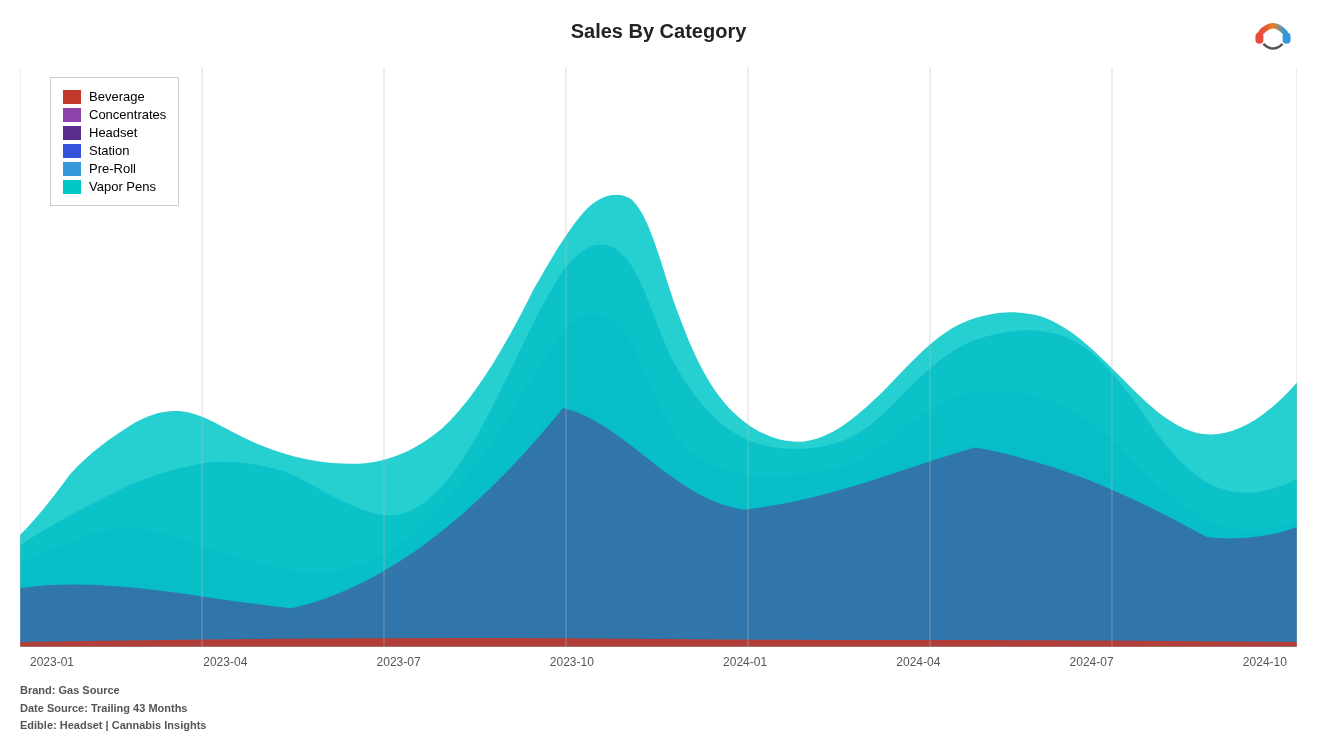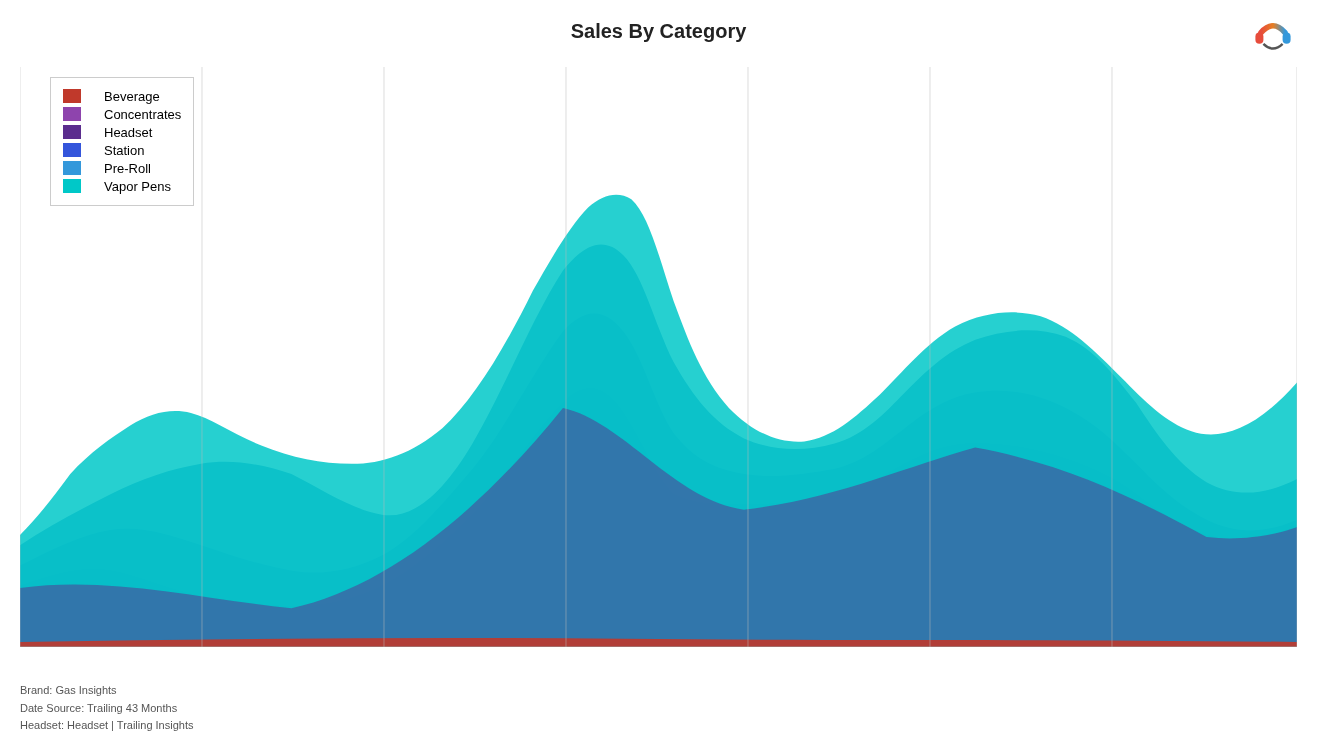--- a/index.html
+++ b/index.html
@@ -51,21 +51,22 @@
       position: absolute;
       top: 10px;
       left: 30px;
       background: rgba(255,255,255,0.9);
       border: 1px solid #ccc;
       padding: 8px 12px;
       z-index: 10;
     }
     .legend-item {
       display: flex;
-      gap: 23px;
+      align-items: center;
+      gap: 8px;
       margin: 3px 0;
       font-size: 13px;
     }
     .legend-swatch {
       width: 18px;
       height: 14px;
       display: inline-block;
     }
     .x-axis-labels {
       display: flex;
@@ -79,21 +80,21 @@
     }
     .footer-info {
       position: absolute;
       bottom: 8px;
       left: 20px;
       font-size: 11px;
       color: #555;
       line-height: 1.6;
     }
     .footer-info span {
-      font-weight: normal;
+      font-weight: bold;
     }
   </style>
 </head>
 <body>
 
 <div class="chart-container">
 
   <div class="logo">
     <svg class="logo-icon" viewBox="0 0 60 60" xmlns="http://www.w3.org/2000/svg">
 
@@ -261,29 +262,39 @@
       <line x1="181" y1="0" x2="181" y2="570" stroke="#bbb" stroke-width="0.5"></line>
       <line x1="362" y1="0" x2="362" y2="570" stroke="#bbb" stroke-width="0.5"></line>
       <line x1="543" y1="0" x2="543" y2="570" stroke="#bbb" stroke-width="0.5"></line>
       <line x1="724" y1="0" x2="724" y2="570" stroke="#bbb" stroke-width="0.5"></line>
       <line x1="905" y1="0" x2="905" y2="570" stroke="#bbb" stroke-width="0.5"></line>
       <line x1="1086" y1="0" x2="1086" y2="570" stroke="#bbb" stroke-width="0.5"></line>
       <line x1="1270" y1="0" x2="1270" y2="570" stroke="#bbb" stroke-width="0.5"></line>
     </svg>
 
     
+    <div class="x-axis-labels">
+      <span>2023-01</span>
+      <span>2023-04</span>
+      <span>2023-07</span>
+      <span>2023-10</span>
+      <span>2024-01</span>
+      <span>2024-04</span>
+      <span>2024-07</span>
+      <span>2024-10</span>
+    </div>
   </div>
 
   <div class="footer-info">
     <div>
       <span>Brand:</span>
-      <span>Gas Insights</span>
+      <span>Gas Source</span>
     </div>
     <div>
       <span>Date Source:</span>
       <span>Trailing 43 Months</span>
     </div>
     <div>
-      <span>Headset:</span>
-      <span>Headset | Trailing Insights</span>
+      <span>Edible:</span>
+      <span>Headset | Cannabis Insights</span>
     </div>
   </div>
 </div>
 
 </body></html>

